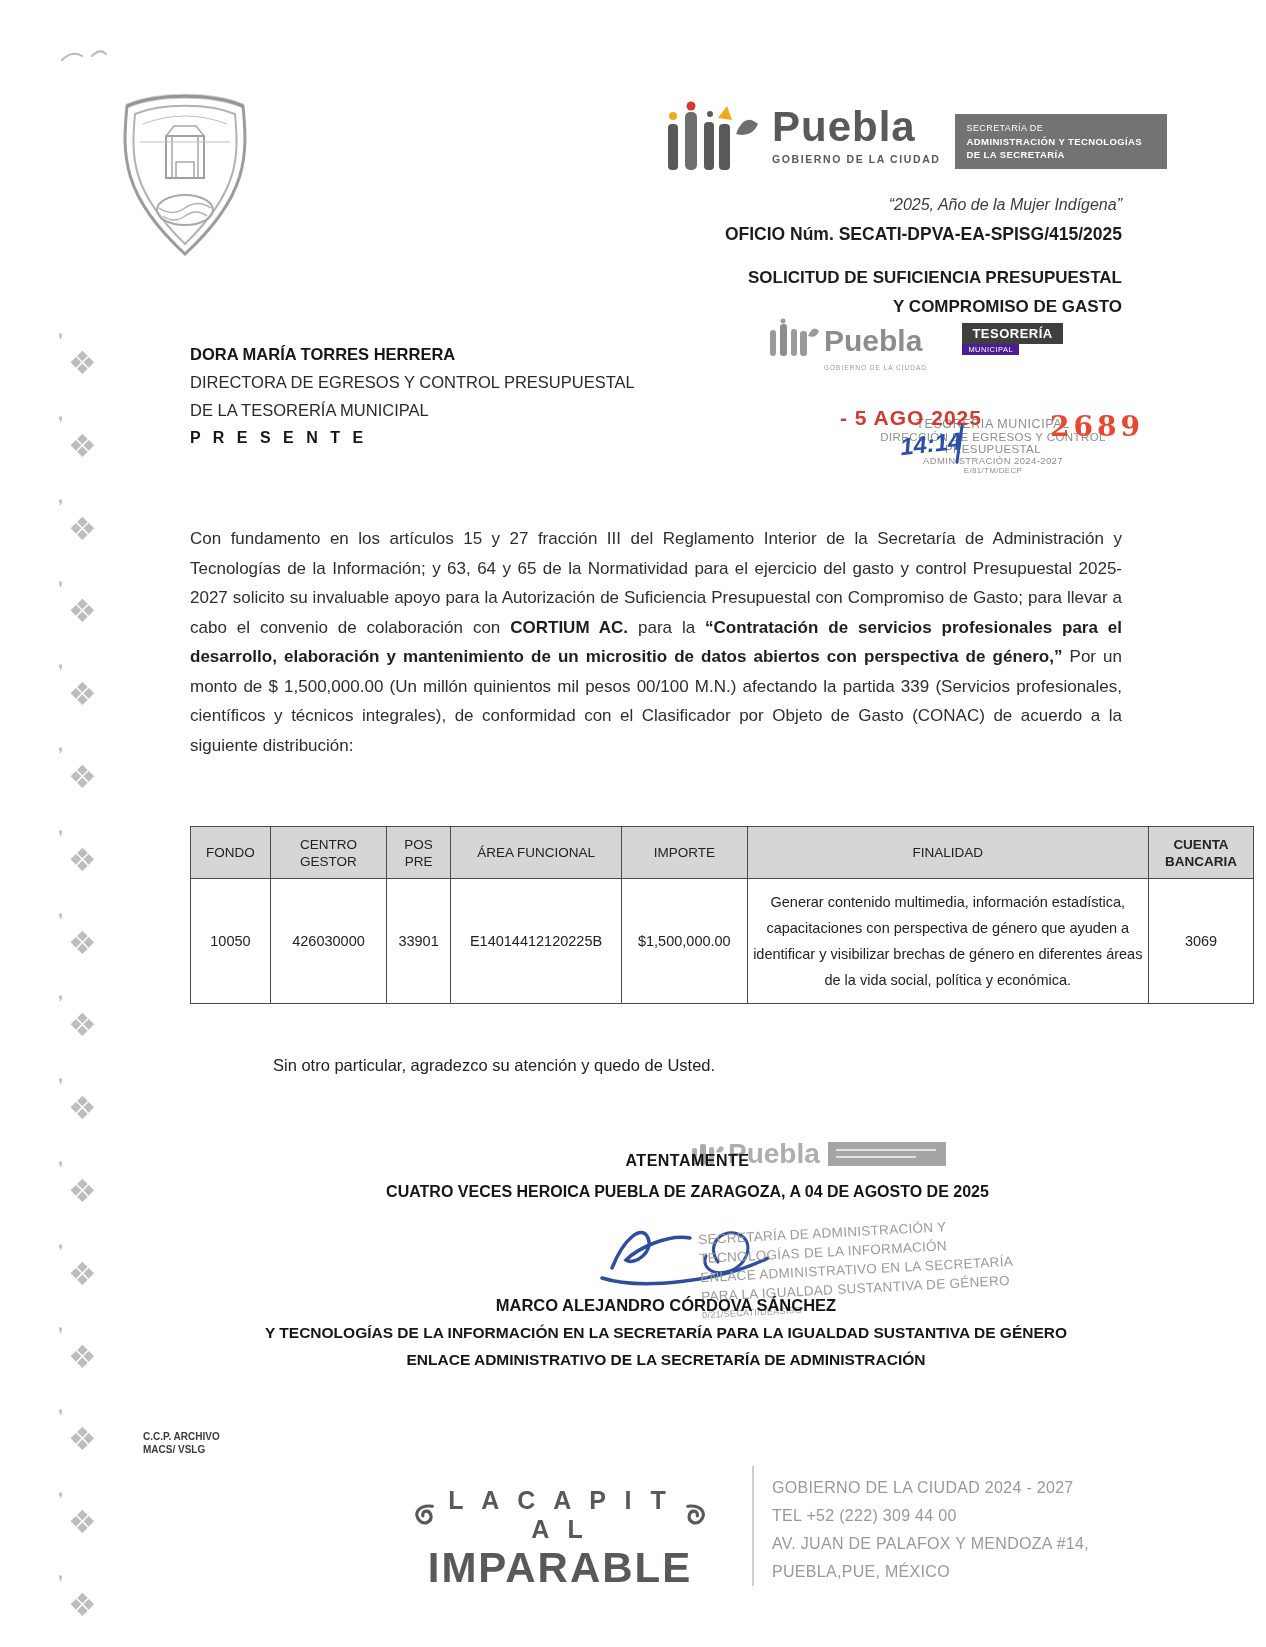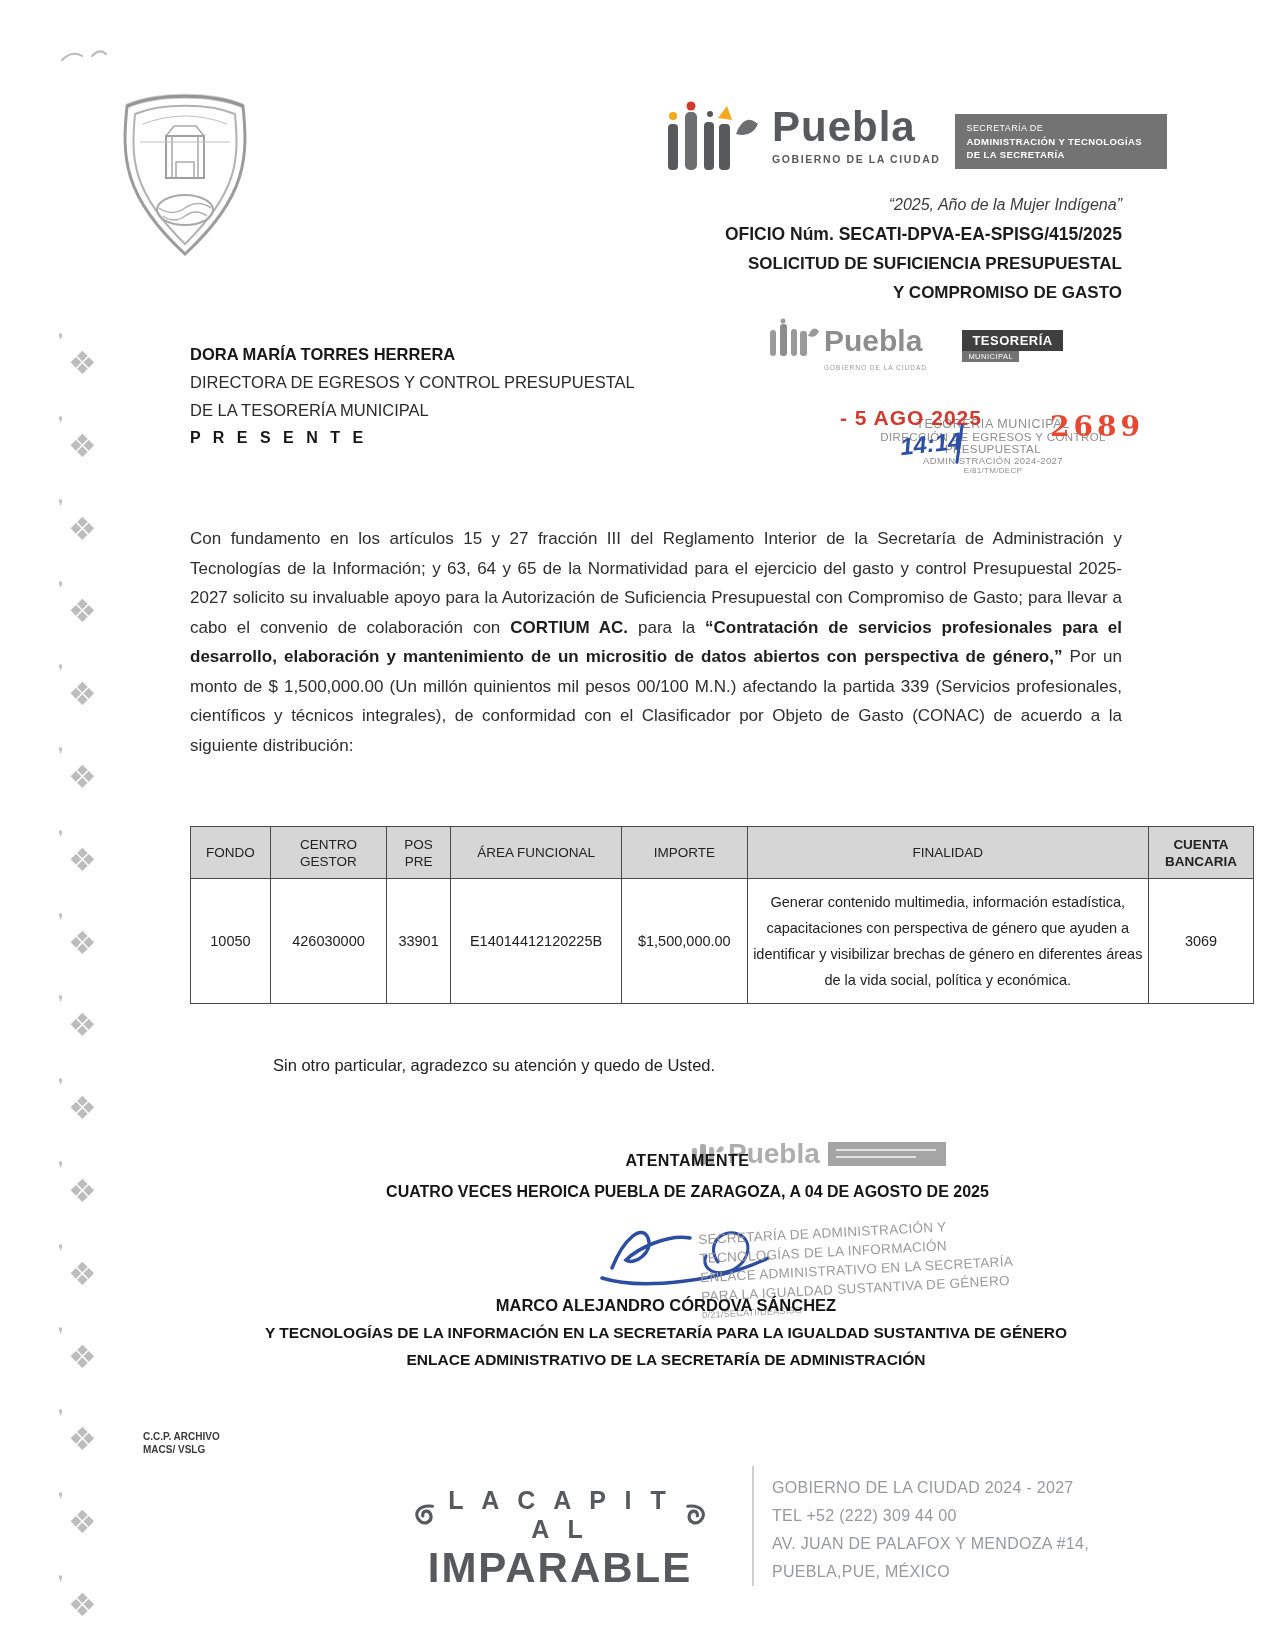--- a/index.html
+++ b/index.html
@@ -25,37 +25,37 @@
   .brand-text { margin-left:8px; }
   .brand-name { font-size:42px; font-weight:bold; color:#58595b; letter-spacing:1px; line-height:1; margin-top:14px; }
   .brand-tagline { font-size:10.5px; font-weight:bold; color:#58595b; letter-spacing:1.6px; margin-top:5px; }
   .secretary-box { margin-left:14px; margin-top:22px; background:#737373; color:#ffffff; padding:8px 12px; width:212px; }
   .secretary-box div { font-size:9px; letter-spacing:.4px; line-height:13px; }
   .secretary-box .sb-bold { font-weight:bold; font-size:9.5px; }
 
   
   .head-right { position:absolute; right:144px; top:196px; text-align:right; }
   .quote { font-size:16px; font-style:italic; color:#3c3c3c; margin-bottom:10px; }
-  .oficio { font-size:17.5px; font-weight:bold; color:#1c1c1c; margin-bottom:4px; }
+  .oficio { font-size:17.5px; font-weight:bold; color:#1c1c1c; margin-bottom:18px; }
   .subject { font-size:17px; font-weight:bold; color:#1c1c1c; line-height:29px; }
 
   
   .recipient { position:absolute; left:190px; top:345px; }
   .recipient .r-name { font-size:16.5px; font-weight:bold; margin-bottom:9px; color:#161616; }
   .recipient .r-line { font-size:16.5px; margin-bottom:9px; color:#2a2a2a; }
   .recipient .r-present { font-size:16px; font-weight:bold; letter-spacing:4px; margin-top:5px; color:#161616; }
 
   
   .rstamp { position:absolute; left:762px; top:318px; width:420px; }
   .rstamp-row { display:flex; align-items:flex-start; }
   .rstamp-brand { font-size:30px; font-weight:bold; color:#8d8d8d; line-height:1; margin-left:4px; margin-top:8px; }
   .rstamp-tagline { font-size:6.5px; color:#9a9a9a; letter-spacing:1px; margin-left:62px; margin-top:2px; }
-  .rstamp-boxes { margin-left:8px; margin-top:12px;padding-left:32px; }
+  .rstamp-boxes { margin-left:8px; margin-top:5px;padding-left:32px; }
   .rstamp-box1 { background:#3f3f3f; color:#fff; font-weight:bold; font-size:13px; padding:3px 10px; letter-spacing:.5px; }
-  .rstamp-box2 { background:#737373; color:#fff; font-size:7.5px; padding:1px 6px; width:max-content; letter-spacing:.5px; }
+  .rstamp-box2 { background:#4c1d95; color:#fff; font-size:7.5px; padding:1px 6px; width:max-content; letter-spacing:.5px; }
   .rstamp-date { position:absolute; left:78px; top:88px; color:#d23a2e; font-size:21px; font-weight:bold; letter-spacing:1px; }
   .rstamp-time { position:absolute; left:138px; top:112px; color:#2b4ea6; font-size:24px; font-style:italic; transform:rotate(-6deg); font-weight:bold; }
   .pen-line { position:absolute; left:196px; top:106px; width:3px; height:40px; background:#2b4ea6; transform:rotate(8deg); border-radius:2px; }
   .rstamp-folio { position:absolute; left:288px; top:92px; color:#e8462f; font-size:28px; font-weight:bold; letter-spacing:4px; font-family:"DejaVu Serif", serif; }
   .rstamp-lines { margin-left:66px; margin-top:46px; width:330px; text-align:center; color:#8e8e8e; }
   .rstamp-lines .l1 { font-size:12.5px; letter-spacing:.6px; }
   .rstamp-lines .l2, .rstamp-lines .l3 { font-size:11.5px; letter-spacing:.4px; }
   .rstamp-lines .l4 { font-size:9.5px; letter-spacing:.4px; }
   .rstamp-lines .l5 { font-size:8px; letter-spacing:.3px; }
 

